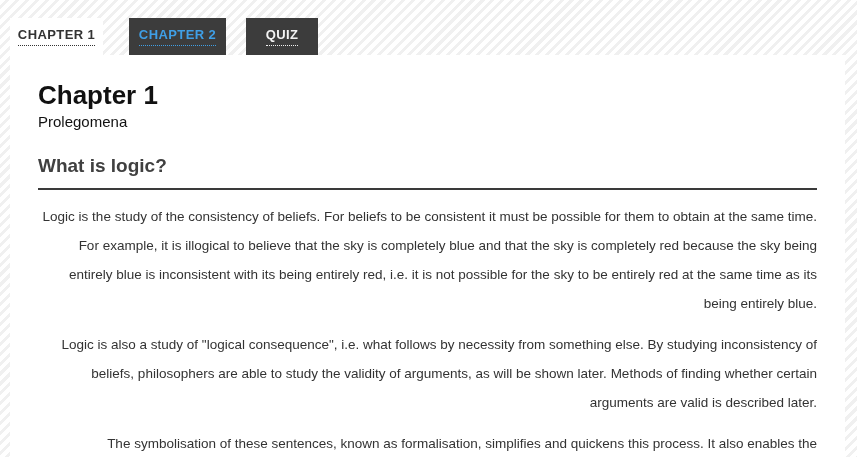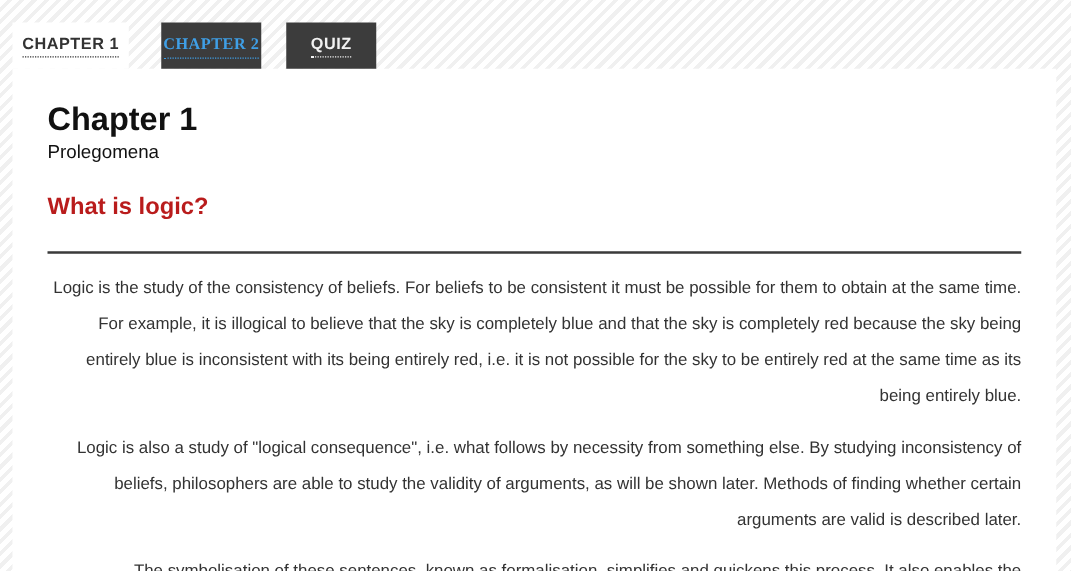--- a/index.html
+++ b/index.html
@@ -31,21 +31,21 @@
   }
   .tab.active {
     background: #ffffff;
     color: var(--active-text, #333333);
     width: 93px;
   }
   .tab.dark {
     background: var(--tab-dark, #3c3c3c);
     color: #f2f2f2;
   }
-  .tab.tab-ch2 { margin-left: 26px; width: 80px; color: var(--accent, #3f9fe6); font-family: Liberation Serif, serif; }
+  .tab.tab-ch2 { margin-left: 26px; width: 97px; color: var(--accent, #3f9fe6); }
   .tab.tab-quiz { margin-left: 20px; width: 72px; }
   .tab-label {
     border-bottom: 1px dotted currentColor;
     padding-bottom: 3px;
     white-space: nowrap;
   }
   .panel {
     background: #ffffff;
     margin: 0 12px 0 10px;
     height: 402px;
@@ -60,23 +60,23 @@
     font-weight: bold;
   }
   .subtitle {
     font-size: 15px;
     color: #111111;
     margin-top: 3px;
   }
   .panel h2 {
     font-size: 19px;
     font-weight: bold;
-    color: #b91c1c;
+    color: #404040;
     margin: 25px 0 0 0;
-    padding-bottom: 24px;
+    padding-bottom: 11px;
     border-bottom: 2px solid #3a3a3a;
   }
   .panel p {
     font-size: 13.5px;
     line-height: 29px;
     color: var(--body-text, #333333);
     margin: 12px 0 7px 0;
     text-align: right;
   }
 </style>

